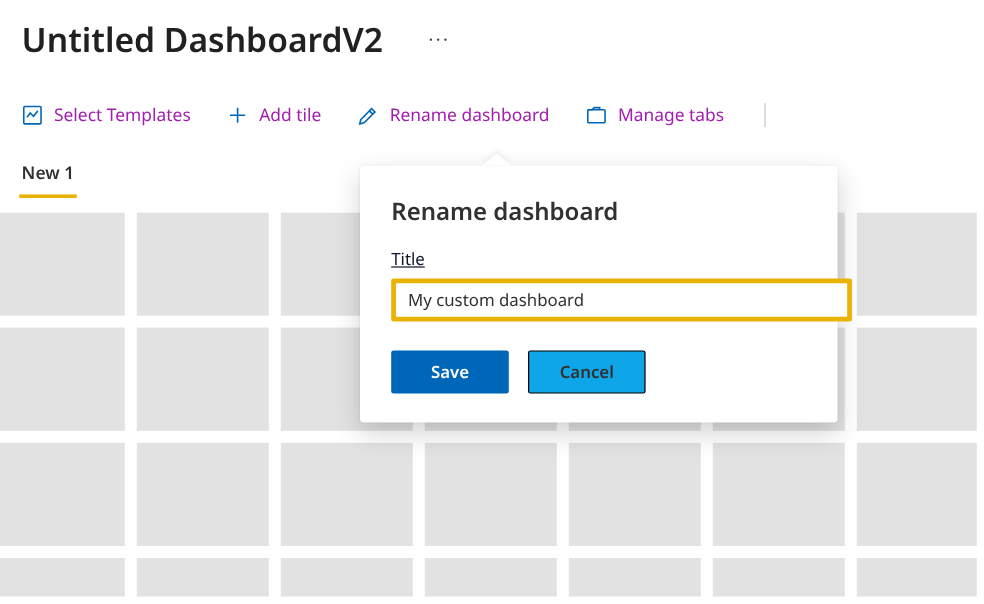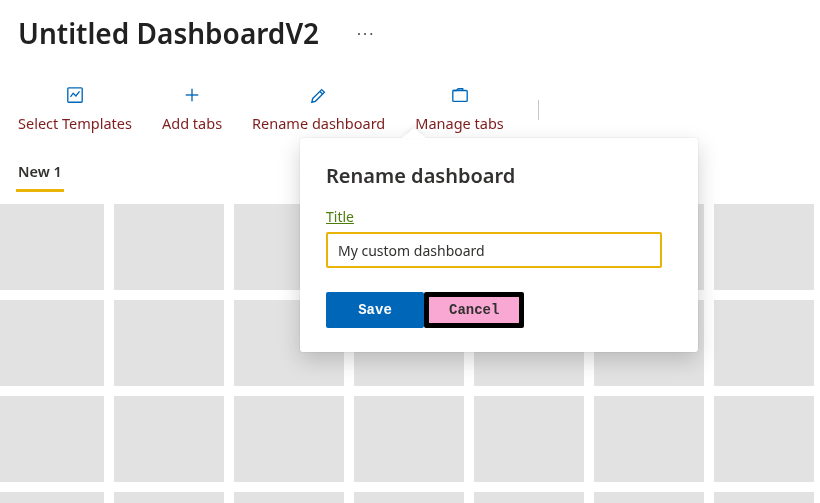--- a/index.html
+++ b/index.html
@@ -37,22 +37,21 @@
     gap: 30px;
     padding: 26px 18px 0 18px;
     align-items: center;
   }
   .tool-item {
     display: inline-flex;
     align-items: center;
     gap: 9px;
     cursor: pointer;
     font-size: 14.5px;
-    color: #7f1d1d;
-    flex-direction: column;
+    color: #a21caf;
   }
   .tool-item svg { width: 18px; height: 18px; display: block; }
   .tool-item .icon { color: #0067B8; }
   .toolbar-sep {
     width: 1px;
     height: 20px;
     background: #c8c6c4;
     margin-left: 4px;
   }
   .tabs {
@@ -107,57 +106,57 @@
     filter: drop-shadow(0 -2px 2px rgba(0,0,0,0.07));
   }
   .popover-title {
     font-size: 20px;
     font-weight: 600;
     margin-bottom: 18px;
   }
   .field-label {
     font-size: 14px;
     margin-bottom: 6px;
-    color: #4d7c0f;
+    color: #0f172a;
     text-decoration: underline;
   }
   .text-input {
-    width: 336px;
+    width: 384px;
     height: 36px;
-    border: 2px solid #eab308;
+    border: 4px solid #eab308;
     border-radius: 2px;
     padding: 0 10px;
     font-size: 14px;
     font-family: inherit;
     color: #323130;
   }
   .btn-row {
     display: flex;
+    gap: 16px;
     margin-top: 24px;
-    font-family: Liberation Mono, monospace;
   }
   .btn {
     height: 36px;
     min-width: 98px;
     padding: 0 20px;
     font-size: 14px;
     font-weight: 600;
     font-family: inherit;
     cursor: pointer;
     border-radius: 2px;
   }
   .btn-primary {
     background: #0067B8;
     color: #fff;
     border: none;
   }
   .btn-secondary {
-    background: #f9a8d4;
-    color: #323130;
-    border: 5px solid #000000;
+    background: #0ea5e9;
+    color: #323130;
+    border: 1px solid #000000;
   }
 </style>
 </head>
 <body>
 
 <div class="header-row">
   <div class="page-title">Untitled DashboardV2</div>
   <div class="more-btn">···</div>
 </div>
 
@@ -173,21 +172,21 @@
     <span>Select Templates</span>
   </div>
 
   <div class="tool-item">
     <span class="icon">
       <svg viewBox="0 0 20 20" fill="none" stroke="currentColor" stroke-width="1.5">
         <line x1="10" y1="3" x2="10" y2="17"></line>
         <line x1="3" y1="10" x2="17" y2="10"></line>
       </svg>
     </span>
-    <span>Add tabs</span>
+    <span>Add tile</span>
   </div>
 
   <div class="tool-item">
     <span class="icon">
       <svg viewBox="0 0 20 20" fill="none" stroke="currentColor" stroke-width="1.5">
         <path d="M3 14 L13 4 L16 7 L6 17 L2 18 L3 14 Z"></path>
         <line x1="11" y1="6" x2="14" y2="9"></line>
       </svg>
     </span>
     <span>Rename dashboard</span>

